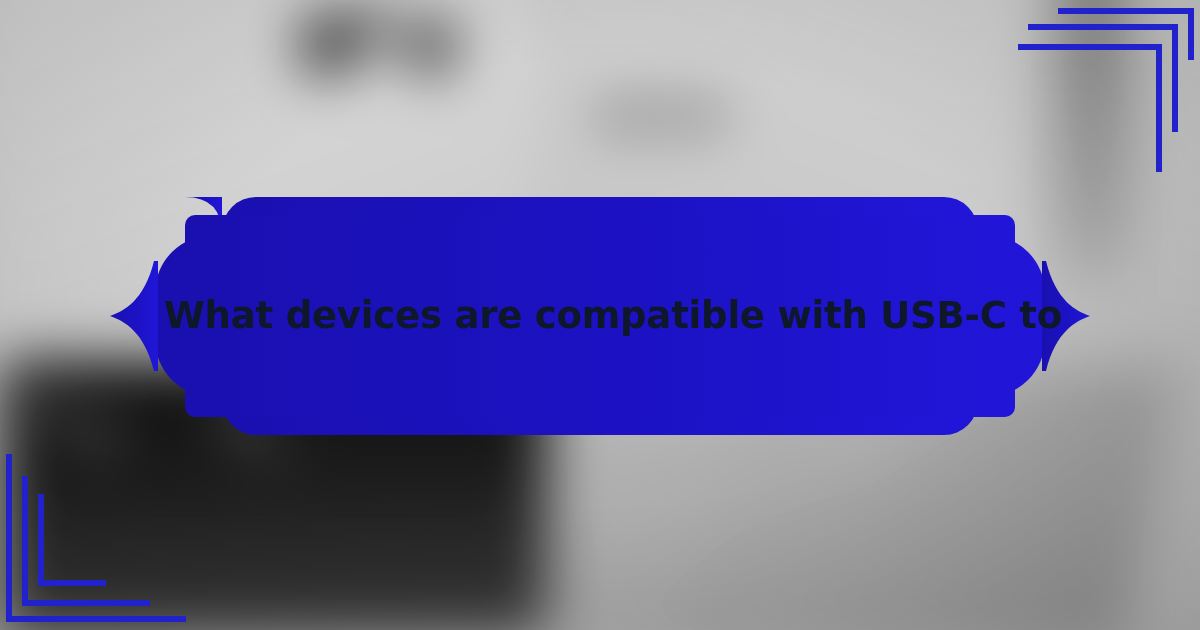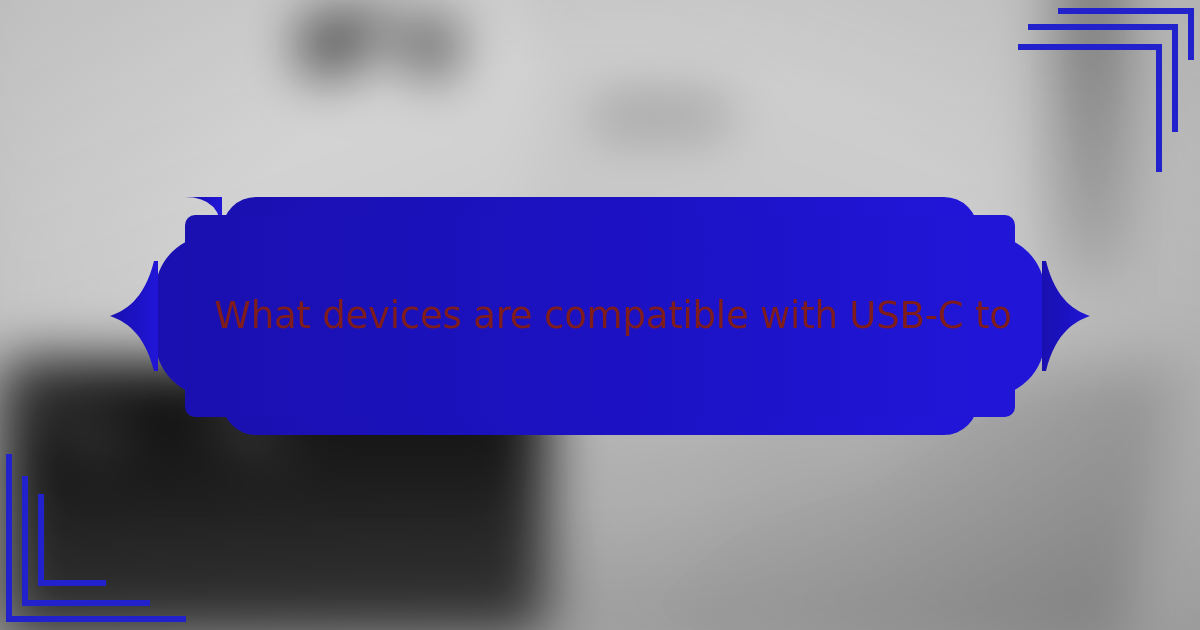--- a/index.html
+++ b/index.html
@@ -152,24 +152,24 @@
     left:130px; top:0;
     width:730px; height:242px;
     display:flex;
     flex-direction:column;
     align-items:center;
     justify-content:center;
     text-align:center;
     pointer-events:none;
   }
   .badge-text .line {
-    color:#7f1d1d;
+    color:#0f172a;
     font-family:"DejaVu Sans", sans-serif;
     font-size:37px;
-    font-weight:400;
+    font-weight:700;
     line-height:52px;
     letter-spacing:-0.2px;
     white-space:nowrap;
     margin-left:16px;
   }
 </style>
 </head>
 <body>
 
 <div id="canvas">

